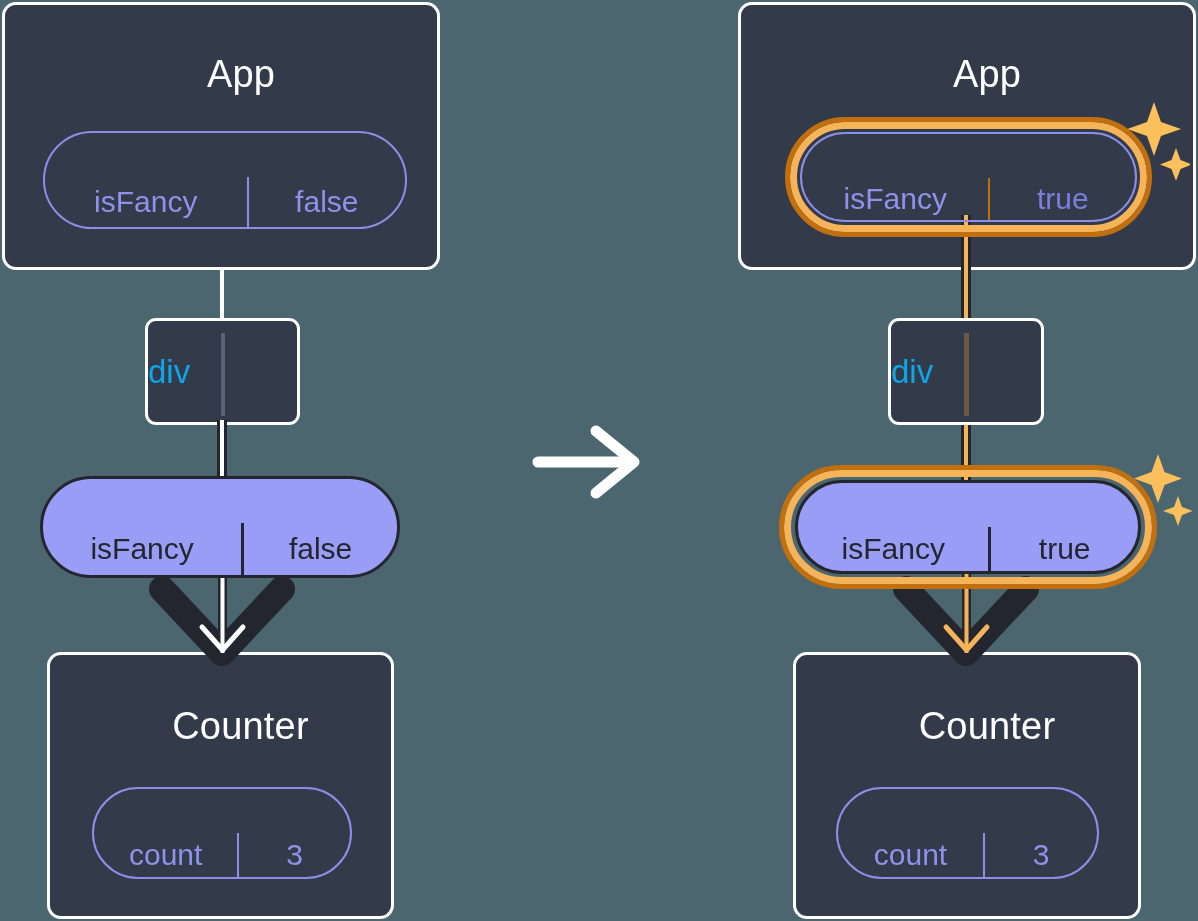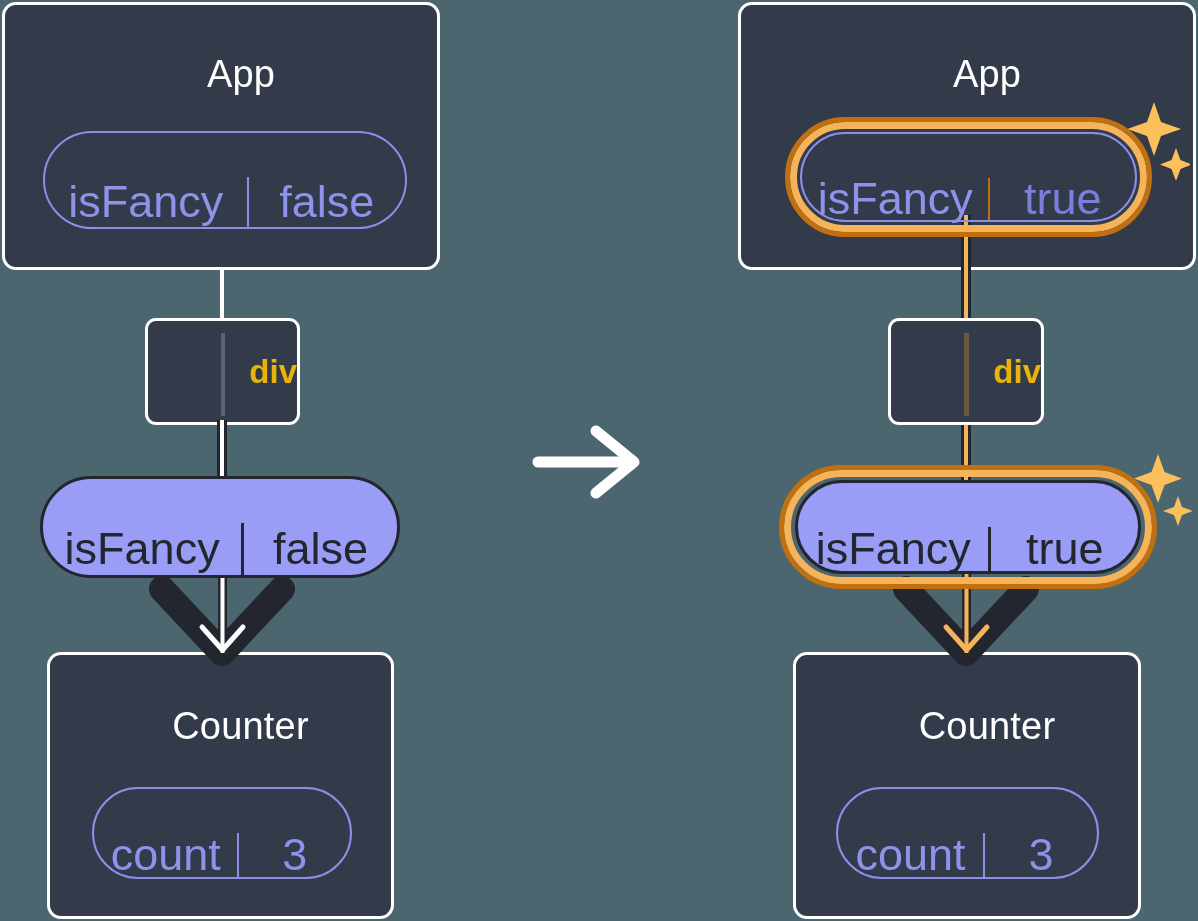--- a/index.html
+++ b/index.html
@@ -43,40 +43,40 @@
   }
 
   .smallbox {
     position: absolute;
     background: #333a49;
     border: 3px solid #ffffff;
     border-radius: 11px;
     box-sizing: border-box;
     display: flex;
     align-items: center;
-    justify-content: flex-end;
-    color: #eab308;
+    justify-content: flex-start;
+    color: #0ea5e9;
     font-size: 33px;
-    font-weight: bold;
+    font-weight: normal;
   }
   .smallbox span { position: relative; z-index: 3; }
 
   
   .pill {
     position: absolute;
     box-sizing: border-box;
     display: flex;
     align-items: stretch;
     border-radius: 999px;
   }
   .pill .cell {
     display: flex;
     align-items: center;
     justify-content: center;
-    font-size: 45px;
+    font-size: 30px;
     box-sizing: border-box;
     white-space: nowrap;
     margin-top: 44px;
   }
   .pill .cell.key { flex: 0 0 56%; }
   .pill .cell.val { flex: 1 1 auto; }
 
   
   .pill.outline {
     border: 2px solid #8b8fe8;

